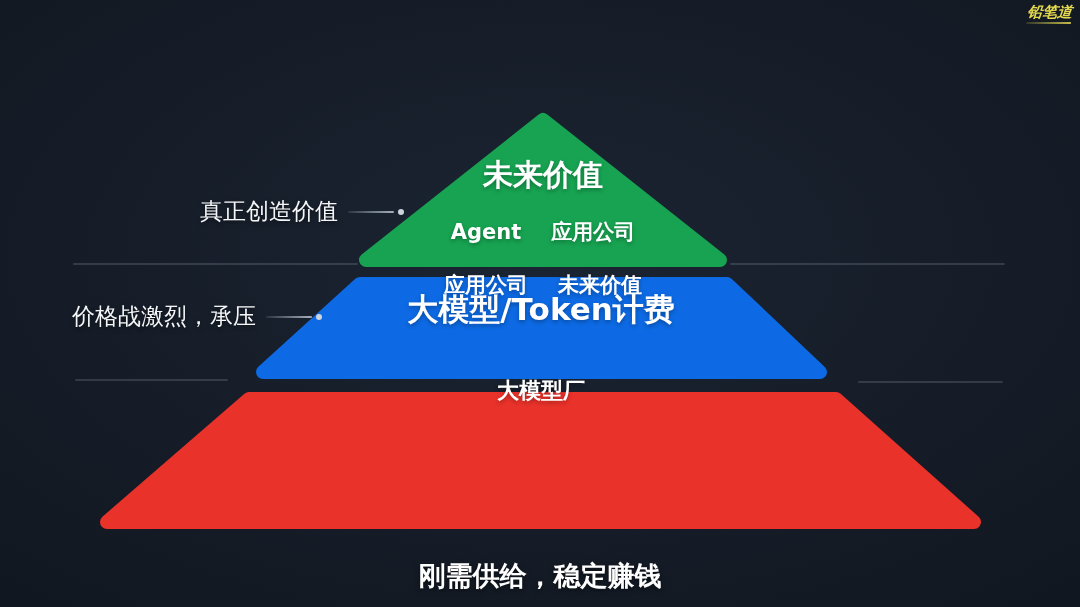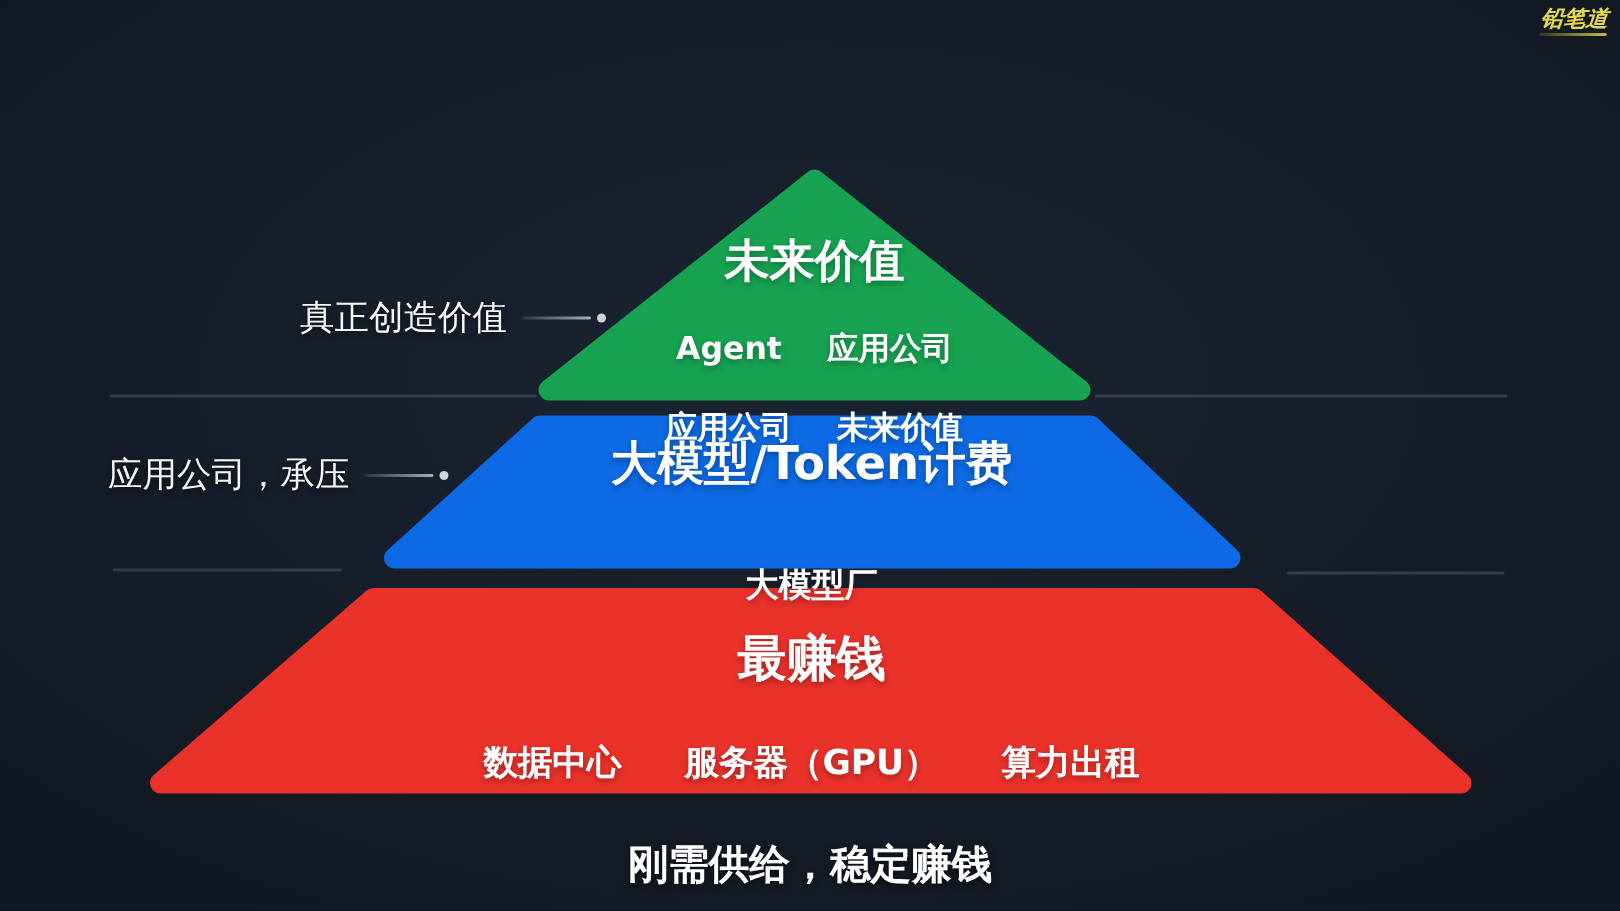--- a/index.html
+++ b/index.html
@@ -76,21 +76,21 @@
   <div class="divider" id="divC"></div>
   <div class="divider" id="divD"></div>
 
   <div class="annotation" id="ann1">
     <span class="ann-text">真正创造价值</span>
     <span class="ann-line"></span>
     <span class="ann-dot"></span>
   </div>
 
   <div class="annotation" id="ann2">
-    <span class="ann-text">应用公司，承压</span>
+    <span class="ann-text">价格战激烈，承压</span>
     <span class="ann-line"></span>
     <span class="ann-dot"></span>
   </div>
 
   <div class="tier-text" id="tier1-text">
     <div class="tier-title">未来价值</div>
     <div class="tier-row">
       <span>Agent</span>
       <span>应用公司</span>
     </div>
@@ -100,24 +100,16 @@
     </div>
   </div>
 
   <div class="tier-text" id="tier2-text">
     <div class="tier-title">大模型/Token计费</div>
     <div class="tier-row">
       <span>大模型厂</span>
     </div>
   </div>
 
-  <div class="tier-text" id="tier3-text">
-    <div class="tier-title">最赚钱</div>
-    <div class="tier-row">
-      <span>数据中心</span>
-      <span>服务器（GPU）</span>
-      <span>算力出租</span>
-    </div>
-  </div>
 
   <div class="bottom-caption">刚需供给，稳定赚钱</div>
 
 </div>
 
 </body></html>

